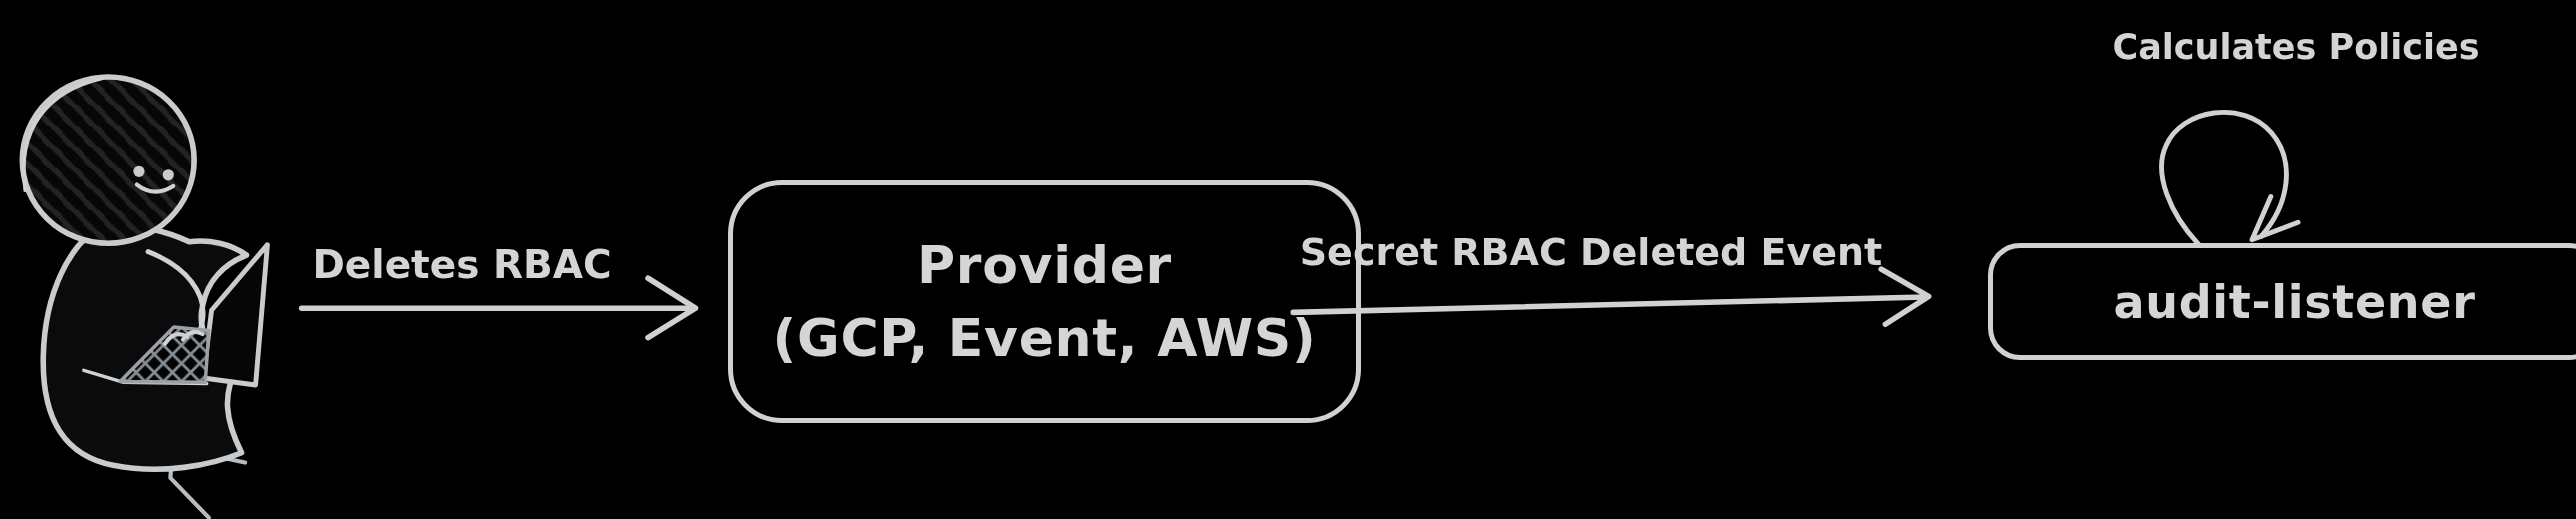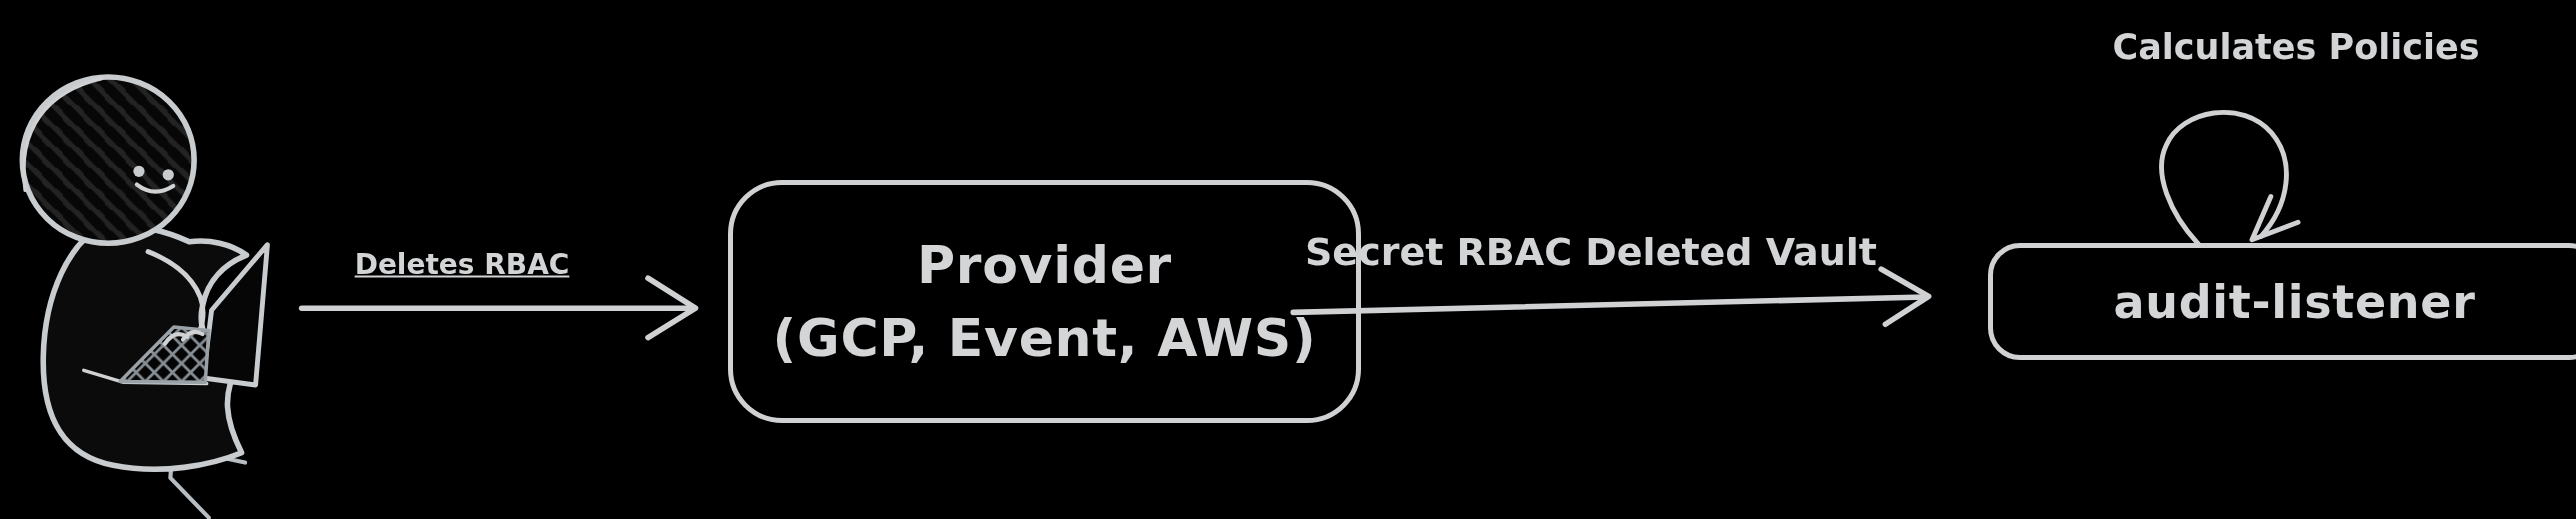--- a/index.html
+++ b/index.html
@@ -74,22 +74,21 @@
   .edge-label {
     position: absolute;
     transform: translate(-50%, -50%);
     white-space: nowrap;
     color: #d2d4d6;
     font-weight: 700;
   }
   #label-deletes-rbac {
     left: 462px;
     top: 264px;
-    font-size: 28px;
-    text-decoration: underline;
+    font-size: 39px;
   }
   #label-secret-event {
     left: 1591px;
     top: 252px;
     font-size: 38px;
   }
   #label-calculates-policies {
     left: 2296px;
     top: 47px;
     font-size: 35px;
@@ -163,17 +162,17 @@
   <div class="node" id="provider-node">
     <div>Provider</div>
     <div>(GCP, Event, AWS)</div>
   </div>
 
   <div class="node" id="audit-node">
     <div>audit-listener</div>
   </div>
 
   <div class="edge-label" id="label-deletes-rbac">Deletes RBAC</div>
-  <div class="edge-label" id="label-secret-event">Secret RBAC Deleted Vault</div>
+  <div class="edge-label" id="label-secret-event">Secret RBAC Deleted Event</div>
   <div class="edge-label" id="label-calculates-policies">Calculates Policies</div>
 
 </div>
 
 
 </body></html>

